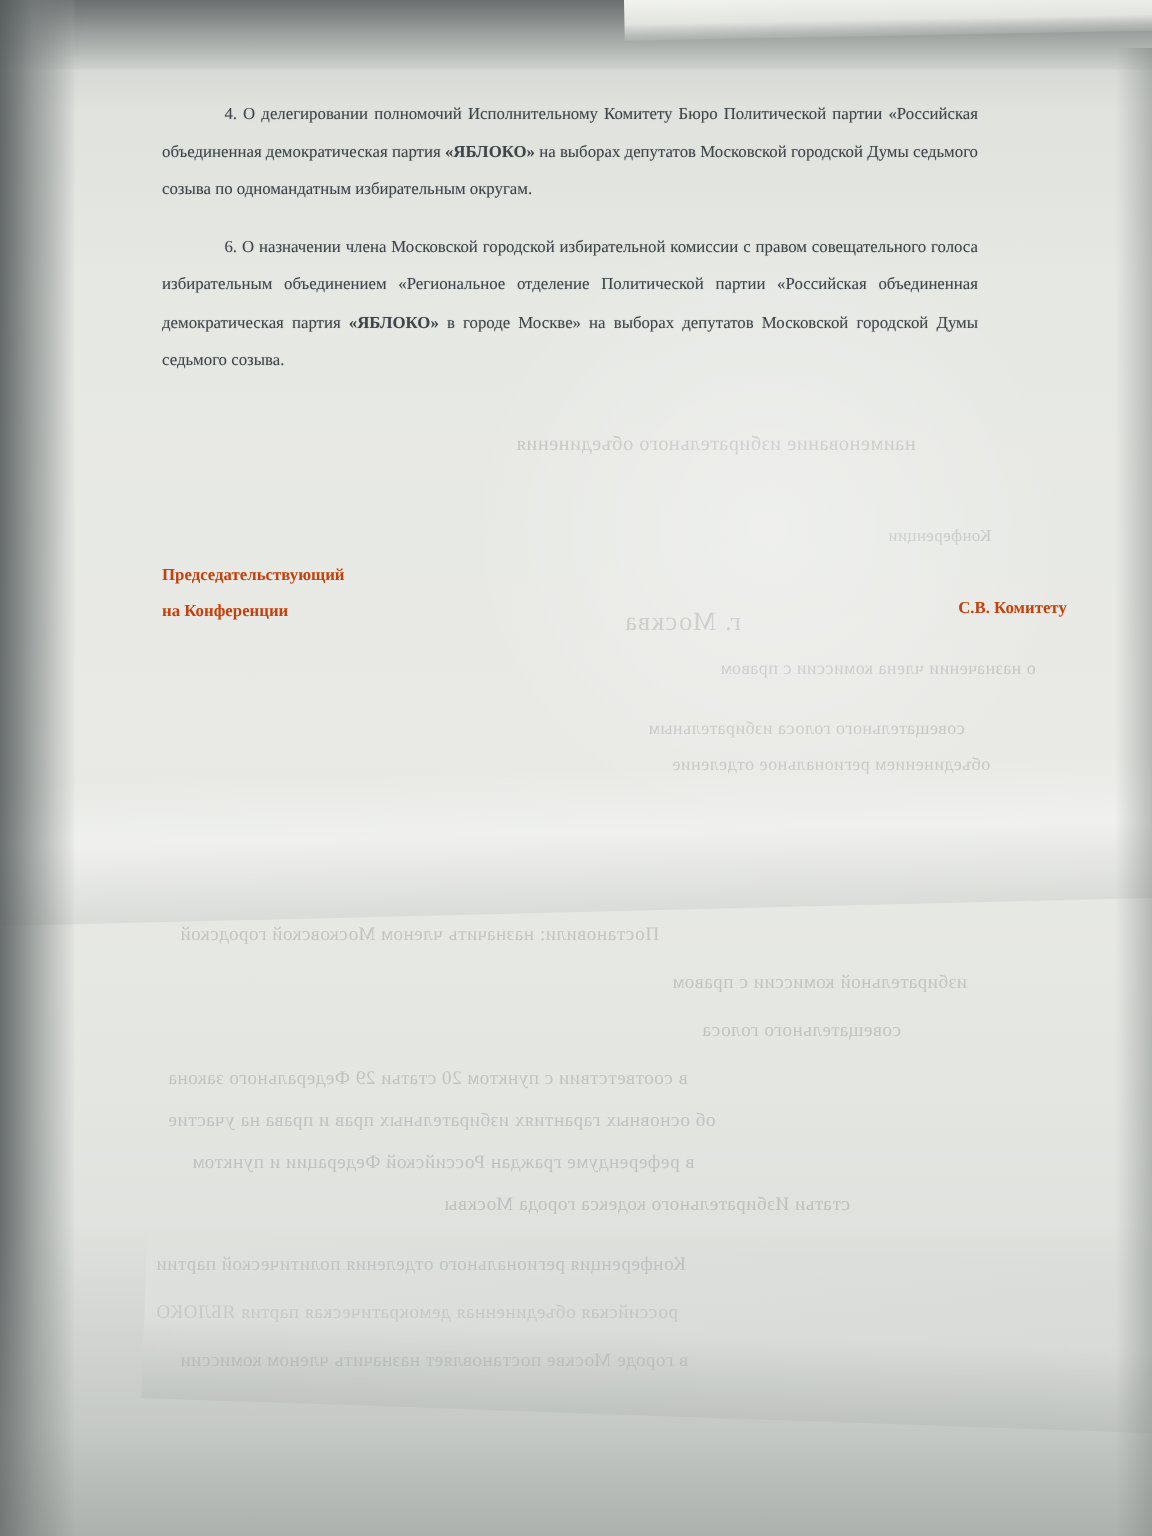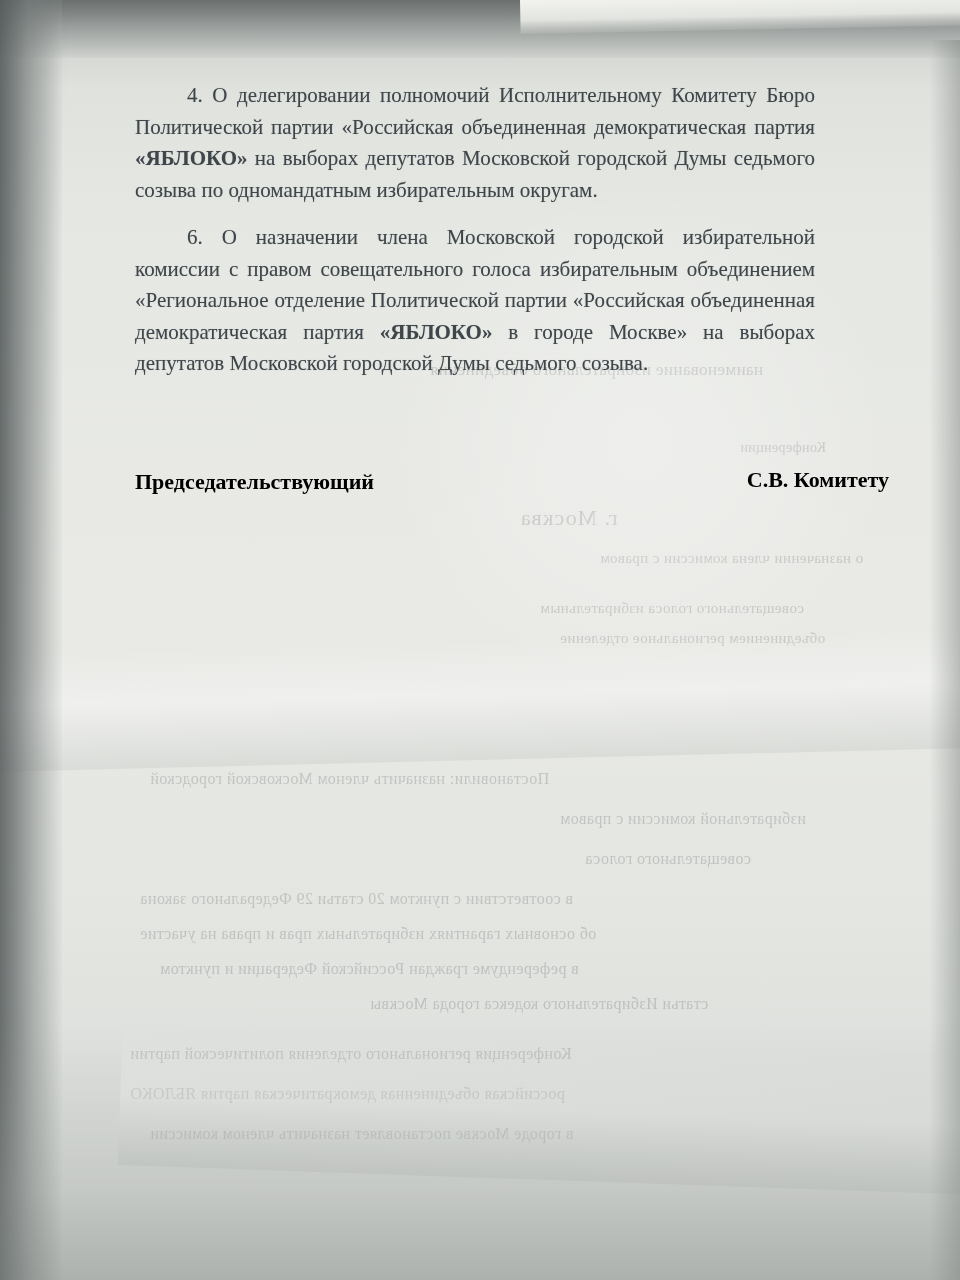--- a/index.html
+++ b/index.html
@@ -82,44 +82,44 @@
     user-select: none;
   }
 
   
   .content {
     position: absolute;
     left: 135px;
     top: 80px;
     width: 680px;
     color: #3a4246;
-    font-size: 21px;
+    font-size: 14px;
     line-height: 31.5px;
   }
   .para {
     margin: 0 0 2px 0;
     text-align: justify;
     text-indent: 52px;
     text-justify: inter-word;
     color: #3e464a;
     text-shadow: 0 0 1px rgba(90,98,102,0.35);
   }
   .gap-1 { height: 14px; }
   .gap-2 { height: 16px; }
   .para.no-just { text-align: left; }
   b.bold { font-weight: bold; }
 
   .sign-block {
     position: absolute;
     left: 135px;
     top: 465px;
     width: 760px;
-    font-size: 22px;
+    font-size: 14px;
     line-height: 30px;
-    color: #000000;
+    color: #c2410c;
   }
   .sign-row {
     display: flex;
     justify-content: space-between;
     align-items: flex-end;
   }
   .sign-left { font-weight: bold; }
   .sign-left div { white-space: nowrap; }
   .sign-name {
     font-weight: bold;
@@ -159,20 +159,21 @@
     <p class="para"><span>4. О делегировании полномочий Исполнительному Комитету Бюро Политической партии «Российская объединенная демократическая партия </span><b class="bold">«ЯБЛОКО»</b><span> на выборах депутатов Московской городской Думы седьмого созыва по одномандатным избирательным округам.</span></p>
     <div class="gap-1"></div>
     <p class="para"><span>6. О назначении члена Московской городской избирательной комиссии с правом совещательного голоса избирательным объединением «Региональное отделение Политической партии «Российская объединенная демократическая партия </span><b class="bold">«ЯБЛОКО»</b><span> в городе Москве» на выборах депутатов Московской городской Думы седьмого созыва.</span></p>
     <div class="gap-2"></div>
   </div>
 
   <div class="sign-block">
     <div class="sign-row">
       <div class="sign-left">
         <div>Председательствующий</div>
+        <div>на Конференции</div>
       </div>
       <div class="sign-name">С.В. Комитету</div>
     </div>
   </div>
 
   <div class="top-shadow"></div>
   <div class="top-sheet-edge"></div>
   <div class="left-edge"></div>
   <div class="right-edge"></div>
   <div class="bottom-shade"></div>

